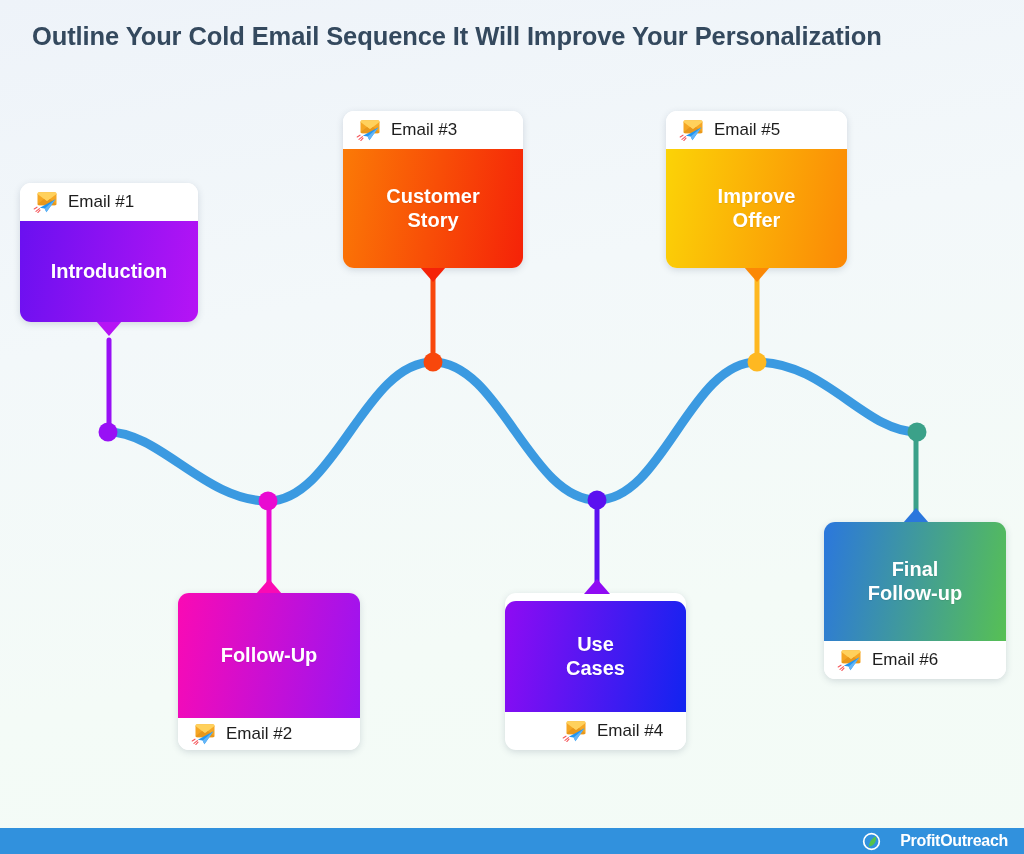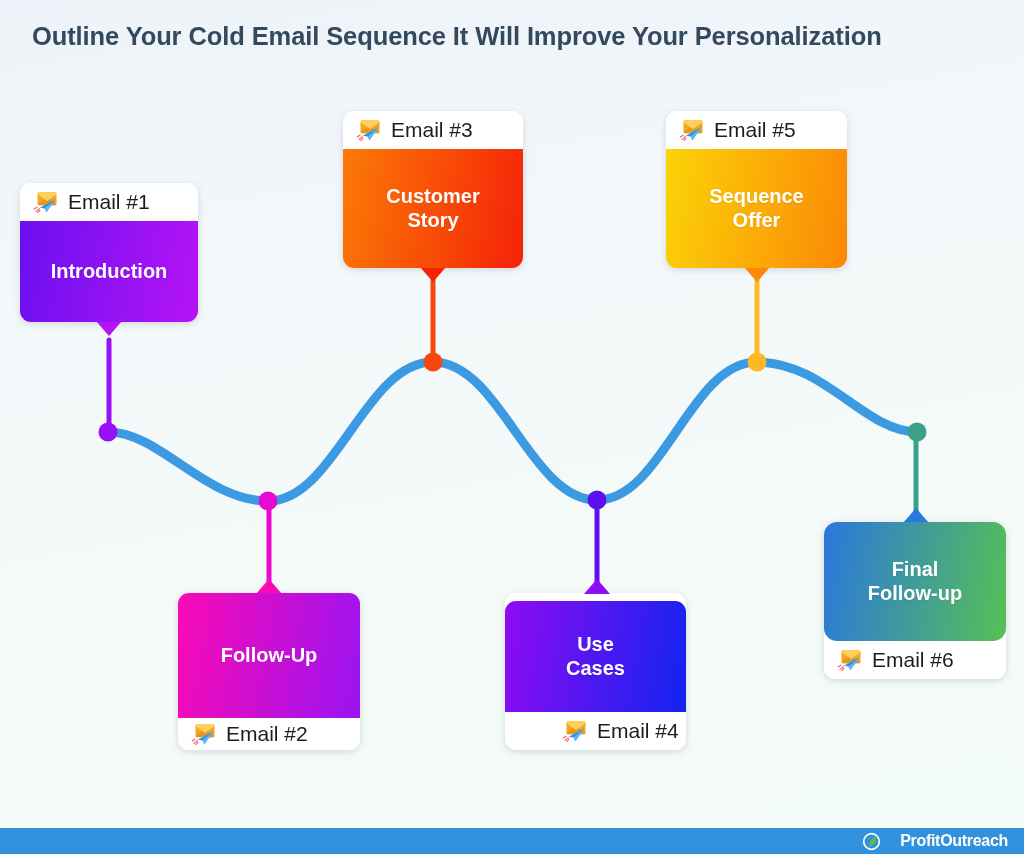--- a/index.html
+++ b/index.html
@@ -69,21 +69,21 @@
     gap: 9px;
     padding-left: 13px;
     flex: 0 0 auto;
     position: relative;
     z-index: 3;
   }
   .card-top .card-label { border-radius: 11px 11px 0 0; }
   .card-bottom .card-label { border-radius: 0 0 11px 11px; }
 
   .card-label-text {
-    font-size: 21px;
+    font-size: 17px;
     color: #1d1d1d;
     font-weight: normal;
     white-space: nowrap;
   }
 
   .mail-icon {
     width: 26px; height: 22px;
     position: relative;
     flex: 0 0 auto;
   }
@@ -275,31 +275,31 @@
   <path d="M4.5 3 L14 10.2 L23.5 3 L23.5 2.2 A1.4 1.4 0 0 0 22.1 1.2 L5.9 1.2 A1.4 1.4 0 0 0 4.5 2.2 Z" fill="#ffd15c"></path>
   <path d="M4.5 13.3 L11 8 L14 10.2 L17 8 L23.5 13.3 A1.4 1.4 0 0 1 22.1 14.2 L5.9 14.2 A1.4 1.4 0 0 1 4.5 13.3 Z" fill="#e8971a"></path>
   <path d="M22.5 8.2 L6.8 16.8 L11.6 17.6 L13.4 21.2 Z" fill="#2196f3"></path>
   <path d="M11.6 17.6 L13.4 21.2 L22.5 8.2 Z" fill="#64b5f6"></path>
   <path d="M3.0 20.4 L6.4 17.6 M1.2 18.0 L4.0 16.2 M4.8 21.6 L7.0 19.2" stroke="#f5575c" stroke-width="1.1" stroke-linecap="round" fill="none"></path>
 </svg>
           </span>
           <span class="card-label-text">Email #5</span>
         </div>
         <div class="card-body" style="background: linear-gradient(100deg, rgb(251, 211, 7) 0%, rgb(251, 136, 6) 100%);">
-          <div class="card-title">Sequence
+          <div class="card-title">Improve
 Offer</div>
         </div>
         <div class="notch" style="left: 91px;">
           <svg viewBox="0 0 26 15" width="26" height="15">
             <path d="M0 0 L26 0 L13 15 Z" fill="#fb8806"></path>
           </svg>
         </div>
       </div>
       <div class="card card-bottom" style="left: 824px; top: 522px; width: 182px; height: 157px;">
-        <div class="card-body" style="background: linear-gradient(100deg, rgb(43, 119, 221) 0%, rgb(87, 192, 84) 100%); border-radius: 13px;">
+        <div class="card-body" style="background: linear-gradient(100deg, rgb(43, 119, 221) 0%, rgb(87, 192, 84) 100%);">
           <div class="card-title">Final
 Follow-up</div>
         </div>
         <div class="card-label" style="height: 38px;">
           <span class="mail-icon">
 <svg viewBox="0 0 26 22">
   <rect x="4.5" y="1.2" width="19" height="13" rx="2" fill="#f5a623"></rect>
   <path d="M4.5 3 L14 10.2 L23.5 3 L23.5 2.2 A1.4 1.4 0 0 0 22.1 1.2 L5.9 1.2 A1.4 1.4 0 0 0 4.5 2.2 Z" fill="#ffd15c"></path>
   <path d="M4.5 13.3 L11 8 L14 10.2 L17 8 L23.5 13.3 A1.4 1.4 0 0 1 22.1 14.2 L5.9 14.2 A1.4 1.4 0 0 1 4.5 13.3 Z" fill="#e8971a"></path>
   <path d="M22.5 8.2 L6.8 16.8 L11.6 17.6 L13.4 21.2 Z" fill="#2196f3"></path>

